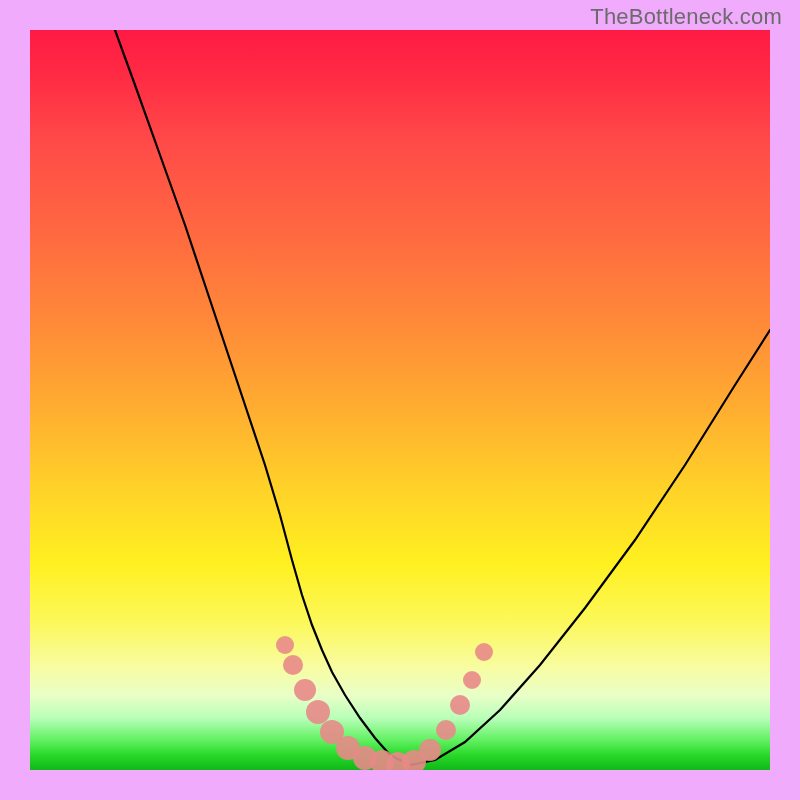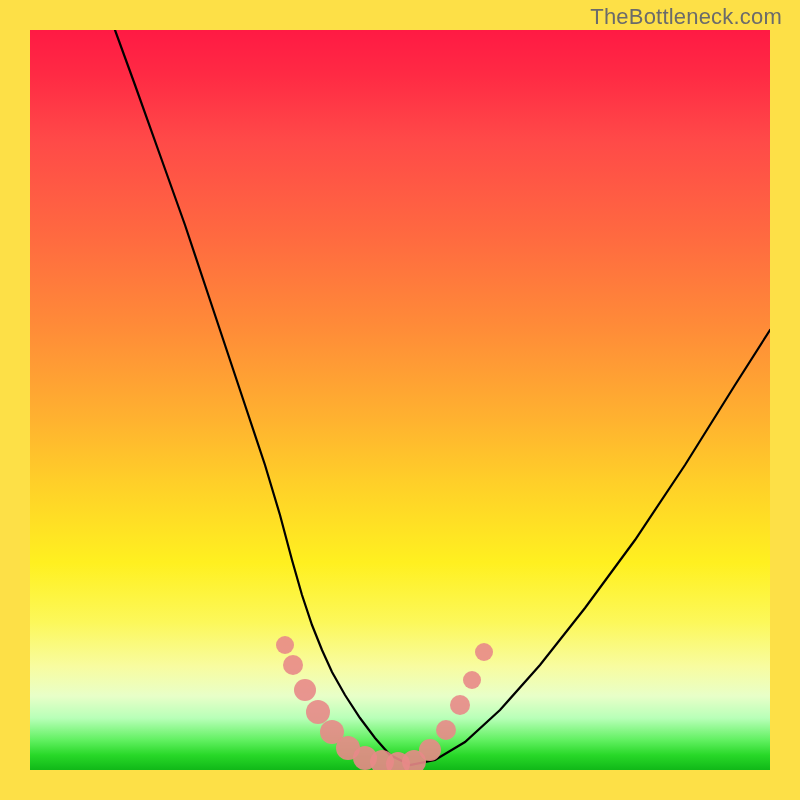--- a/index.html
+++ b/index.html
@@ -11,21 +11,21 @@
     font-family: Arial, Helvetica, sans-serif;
     background: #000;
   }
 
   .frame {
     position: absolute;
     top: 0;
     left: 0;
     width: 800px;
     height: 800px;
-    background: #fde047;
+    background: #f0abfc;
   }
 
   .plot-area {
     position: absolute;
     top: 30px;
     left: 30px;
     width: 740px;
     height: 740px;
     
     background: linear-gradient(

